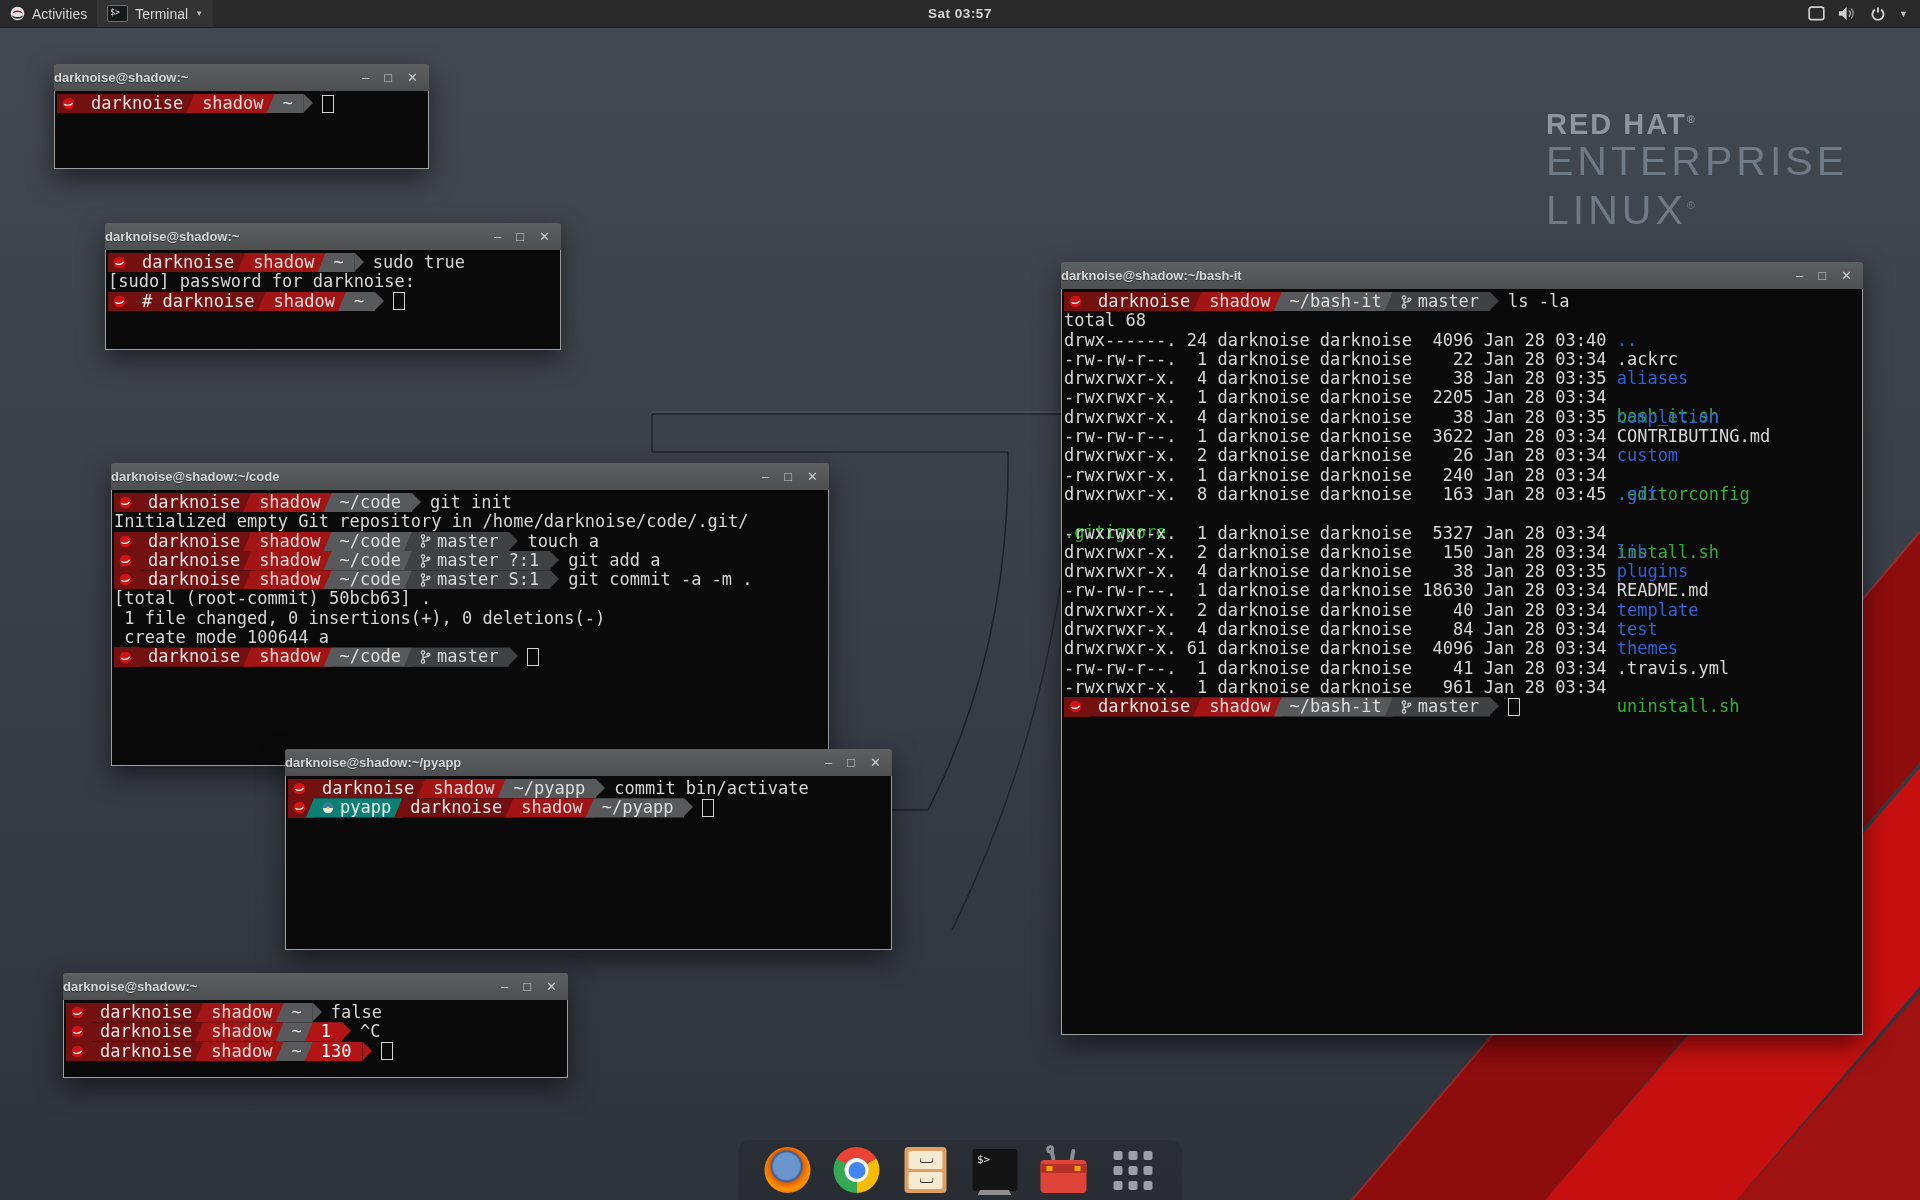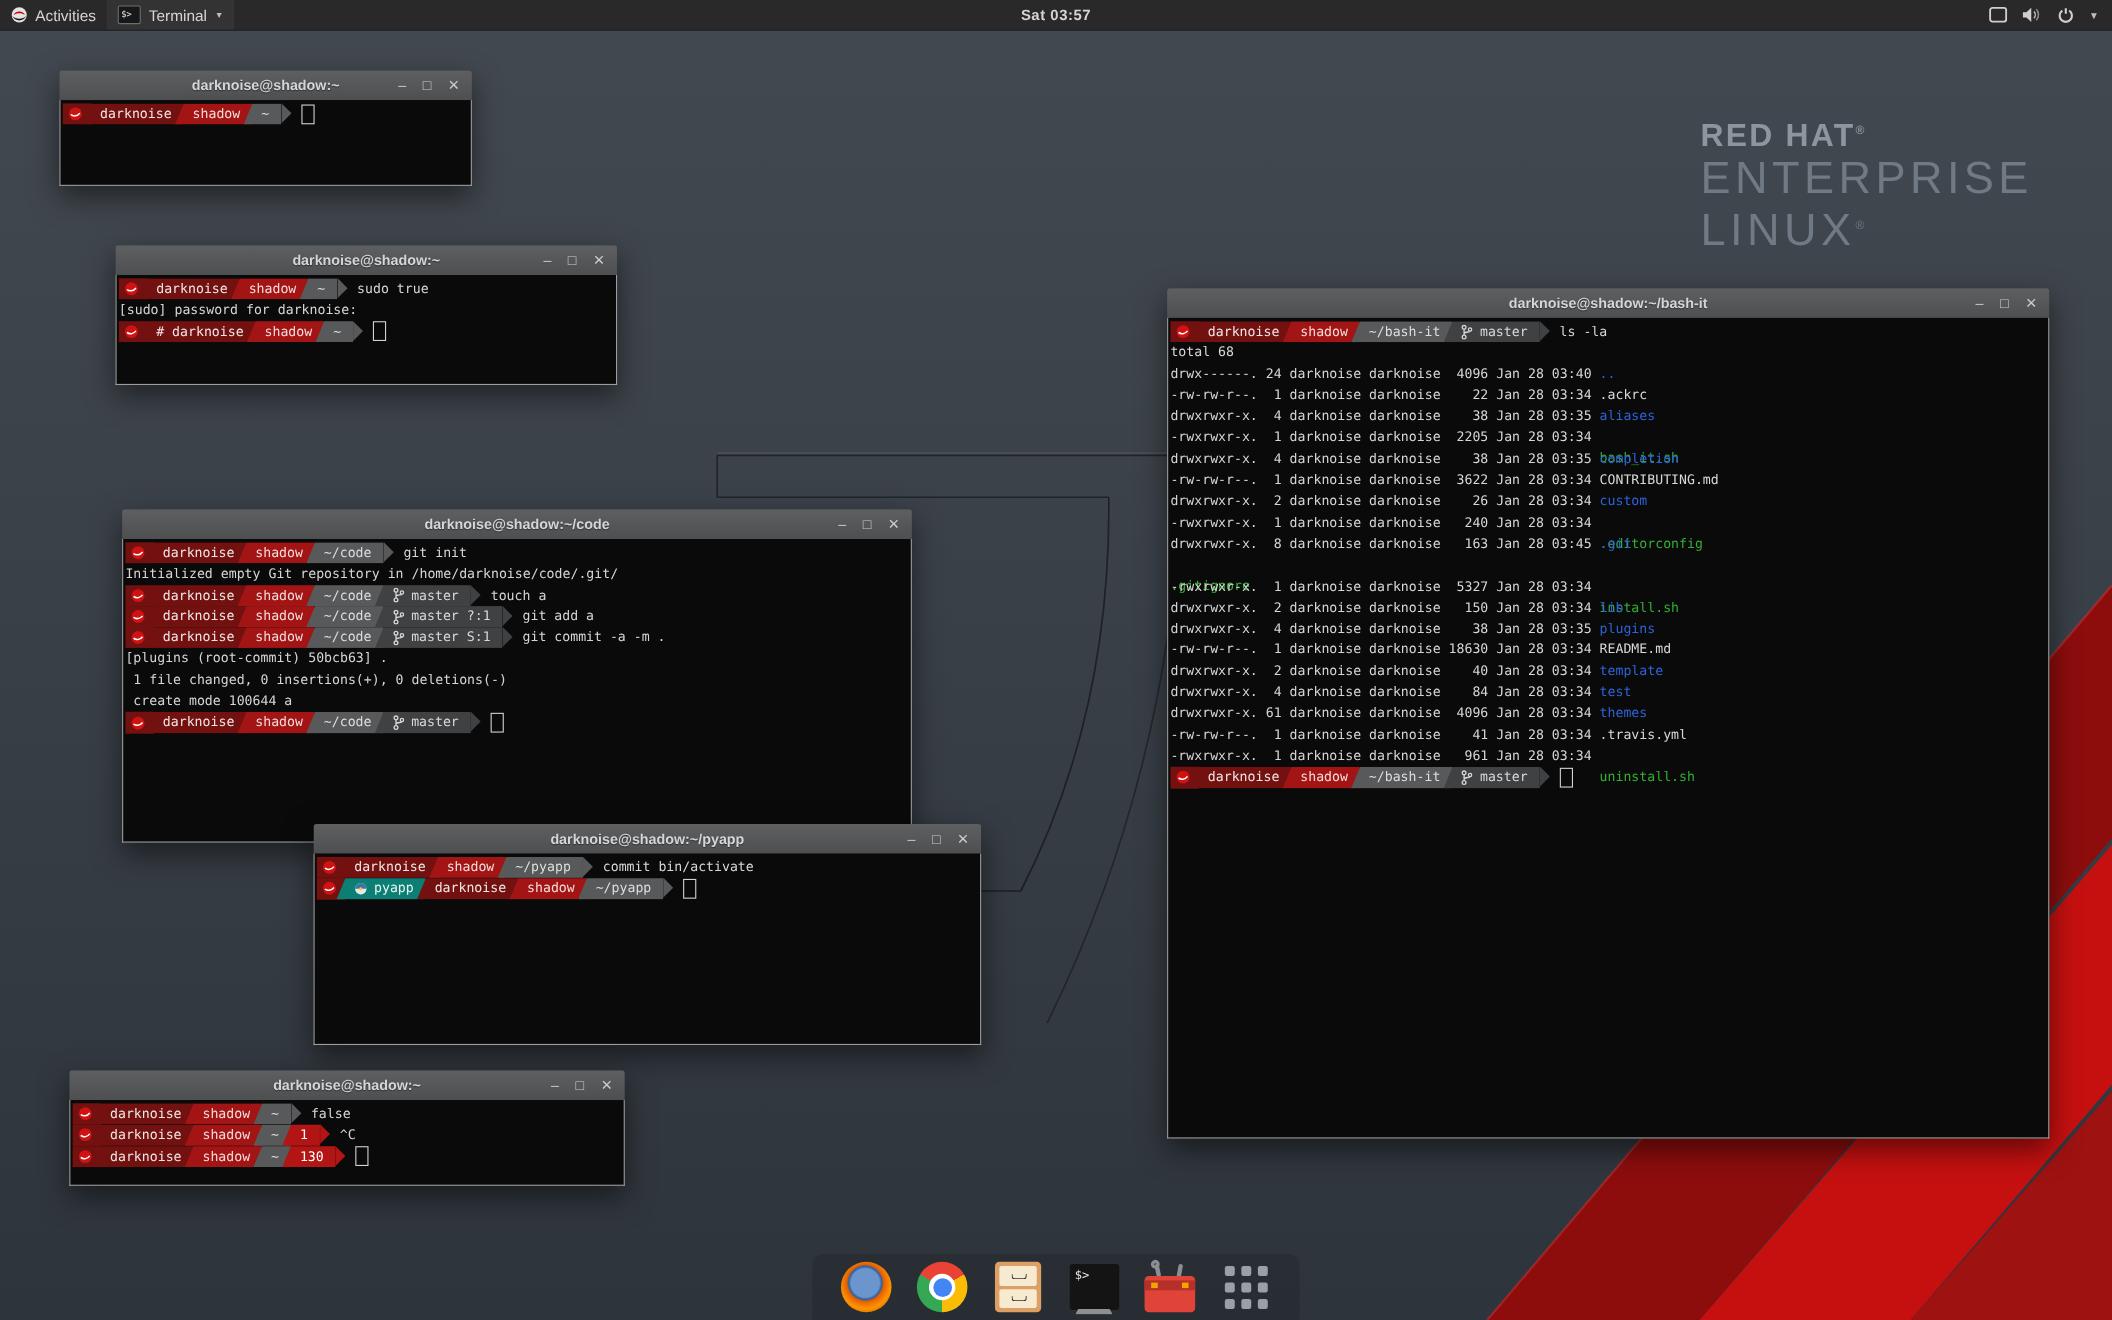--- a/index.html
+++ b/index.html
@@ -23,29 +23,29 @@
   .tb-right{position:absolute;right:6px;top:0;height:100%;display:flex;align-items:center;gap:13px;padding:0 6px;}
   .tb-right .chev{font-size:9px;}
   
   .rhel{position:absolute;left:1546px;top:104px;user-select:none;}
   .rh1{font-size:29px;font-weight:bold;color:#8d959e;letter-spacing:2px;line-height:30px;}
   .rh2,.rh3{font-size:41px;color:#707a84;letter-spacing:4px;line-height:44px;}
   .rhel sup{font-size:11px;letter-spacing:0;vertical-align:super;}
   
   .window{position:absolute;box-shadow:0 10px 26px rgba(0,0,0,.5);border-radius:3px 3px 0 0;}
   .titlebar{height:27px;background:linear-gradient(#5d5f61,#4d4f51);border-bottom:1px solid #2c2c2c;
-    border-radius:3px 3px 0 0;position:relative;display:flex;align-items:center;justify-content:center;
+    border-radius:3px 3px 0 0;position:relative;display:flex;align-items:center;justify-content:flex-start;
     font-size:13px;font-weight:bold;color:#d6d6d6;text-shadow:0 1px 1px rgba(0,0,0,.45);}
   .winbtns{position:absolute;right:11px;top:0;height:100%;display:flex;align-items:center;gap:15px;
     color:#cccccc;font-size:13px;font-weight:normal;text-shadow:none;}
   .wbtn{cursor:default;line-height:1;}
   .termbody{position:absolute;top:27px;left:0;right:0;bottom:0;background:var(--term-bg,#0a0a0a);
     border:1px solid #9d9d9d;border-top:none;overflow:hidden;
     padding:3px 0 0 2px;color:var(--term-fg,#d6d6d6);
-    font-family:"DejaVu Sans Mono",monospace;font-size:12px;line-height:19.3px;}
+    font-family:"DejaVu Sans Mono",monospace;font-size:17px;line-height:19.3px;}
   .tline{display:flex;align-items:stretch;height:19.3px;white-space:pre;}
   .out{white-space:pre;}
   .seg{display:inline-flex;align-items:center;height:19.3px;padding:0 11px;}
   .seg ~ .seg{margin-left:-8px;clip-path:polygon(8px 0,100% 0,100% 100%,0 100%);padding-left:16px;}
   .seg-logo{background:var(--user-bg);padding:0 8px 0 5px;}
   .seg-user{background:var(--user-bg);color:#efe6e6;}
   .seg-host{background:var(--host-bg);color:#f3dcdc;text-align:center;}
   .seg-path{background:var(--path-bg);color:#dedede;}
   .seg-git{background:var(--git-bg);color:#d8d8d8;}
   .seg-venv{background:var(--venv-bg);color:#eaf6f4;}
@@ -220,21 +220,21 @@
           </svg><span>master ?:1</span></span><span class="parrow arrow-git"></span><span class="cmd">git add a</span></div>
       <div class="tline"><span class="seg seg-logo"><svg class="pico" width="13" height="13" viewBox="0 0 16 16">
             <circle cx="8" cy="8" r="7.2" fill="#cf1313"></circle>
             <path d="M3 8.8c2.4 2.3 7.4 2.1 10-1.6" stroke="#fff" stroke-width="1.7" fill="none"></path>
           </svg></span><span class="seg seg-user">darknoise</span><span class="seg seg-host">shadow</span><span class="seg seg-path">~/code</span><span class="seg seg-git"><svg class="pico" width="11" height="14" viewBox="0 0 11 14">
             <circle cx="3" cy="2.6" r="1.7" fill="none" stroke="#d6d6d6" stroke-width="1.2"></circle>
             <circle cx="3" cy="11.4" r="1.7" fill="none" stroke="#d6d6d6" stroke-width="1.2"></circle>
             <circle cx="8.4" cy="4.6" r="1.5" fill="none" stroke="#d6d6d6" stroke-width="1.2"></circle>
             <path d="M3 4.4v5.2 M3 8.4c0-2.2 5.4-1.1 5.4-2.2" fill="none" stroke="#d6d6d6" stroke-width="1.2"></path>
           </svg><span>master S:1</span></span><span class="parrow arrow-git"></span><span class="cmd">git commit -a -m .</span></div>
-      <div class="tline"><span class="out">[plugins (root-commit) 50bcb63] .</span></div>
+      <div class="tline"><span class="out">[total (root-commit) 50bcb63] .</span></div>
       <div class="tline"><span class="out"> 1 file changed, 0 insertions(+), 0 deletions(-)</span></div>
       <div class="tline"><span class="out"> create mode 100644 a</span></div>
       <div class="tline"><span class="seg seg-logo"><svg class="pico" width="13" height="13" viewBox="0 0 16 16">
             <circle cx="8" cy="8" r="7.2" fill="#cf1313"></circle>
             <path d="M3 8.8c2.4 2.3 7.4 2.1 10-1.6" stroke="#fff" stroke-width="1.7" fill="none"></path>
           </svg></span><span class="seg seg-user">darknoise</span><span class="seg seg-host">shadow</span><span class="seg seg-path">~/code</span><span class="seg seg-git"><svg class="pico" width="11" height="14" viewBox="0 0 11 14">
             <circle cx="3" cy="2.6" r="1.7" fill="none" stroke="#d6d6d6" stroke-width="1.2"></circle>
             <circle cx="3" cy="11.4" r="1.7" fill="none" stroke="#d6d6d6" stroke-width="1.2"></circle>
             <circle cx="8.4" cy="4.6" r="1.5" fill="none" stroke="#d6d6d6" stroke-width="1.2"></circle>
             <path d="M3 4.4v5.2 M3 8.4c0-2.2 5.4-1.1 5.4-2.2" fill="none" stroke="#d6d6d6" stroke-width="1.2"></path>

